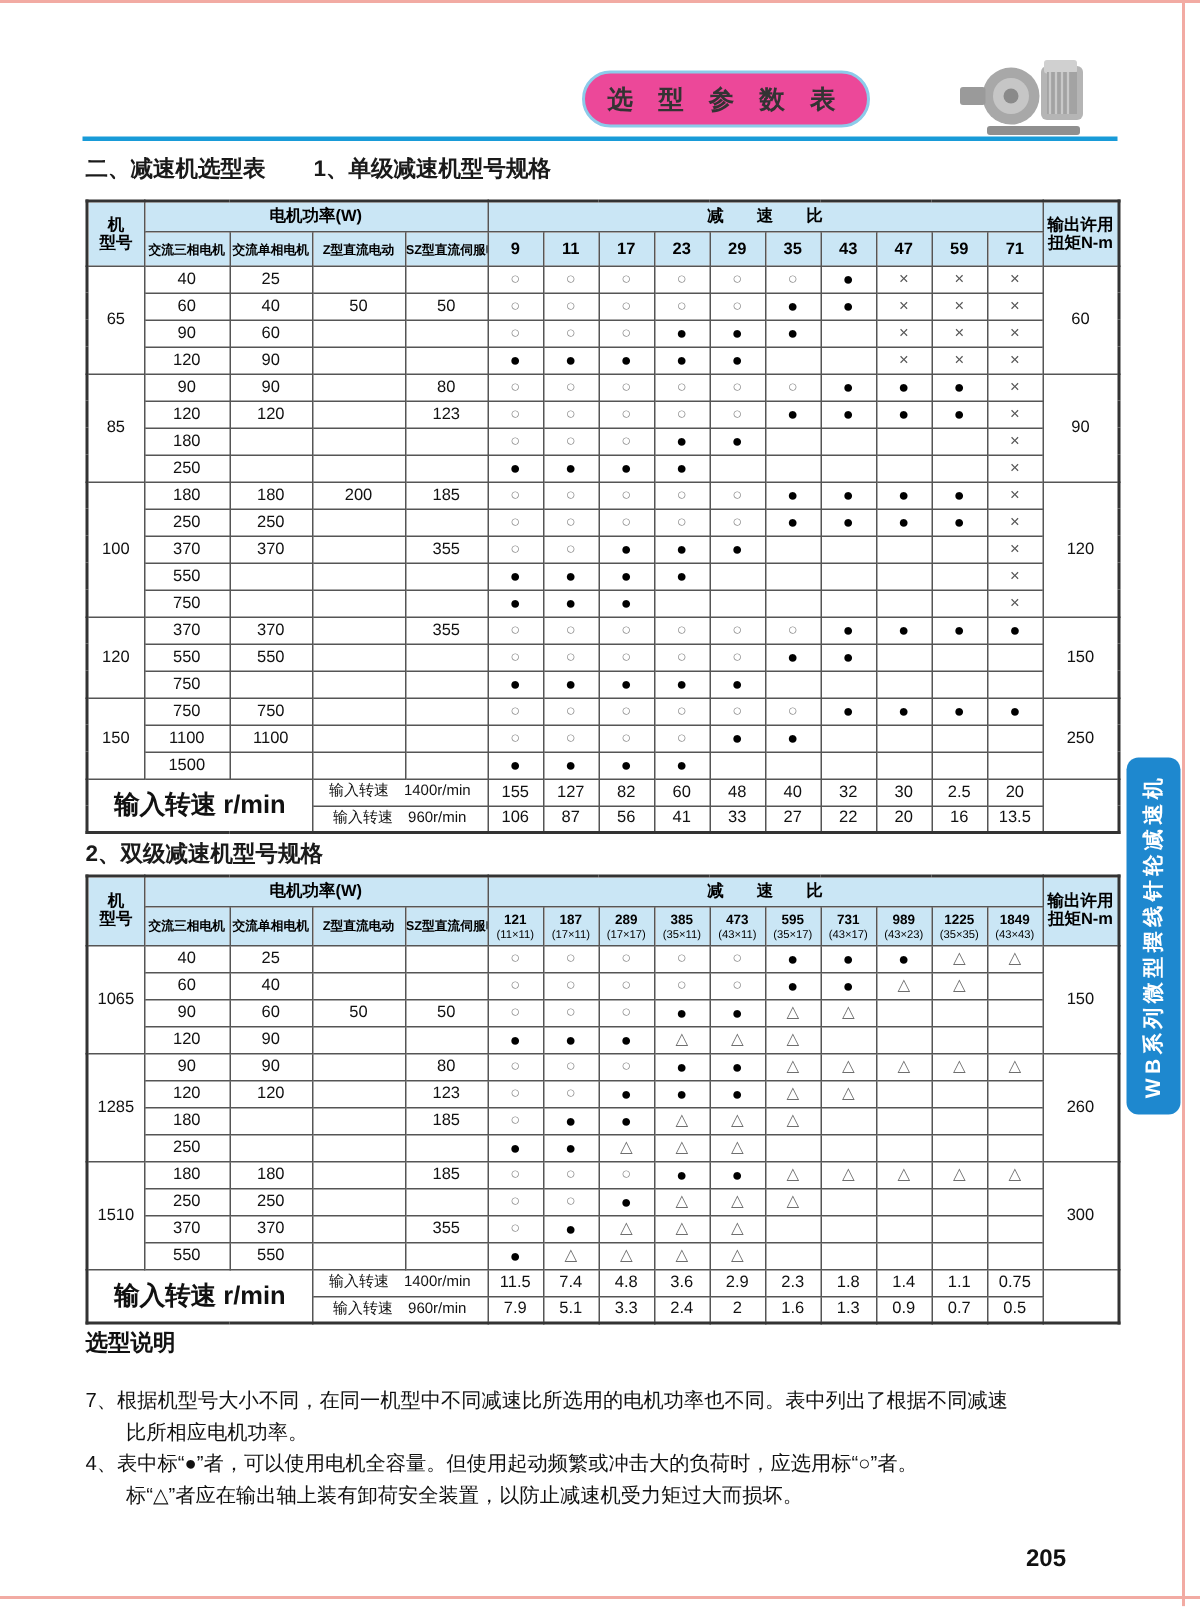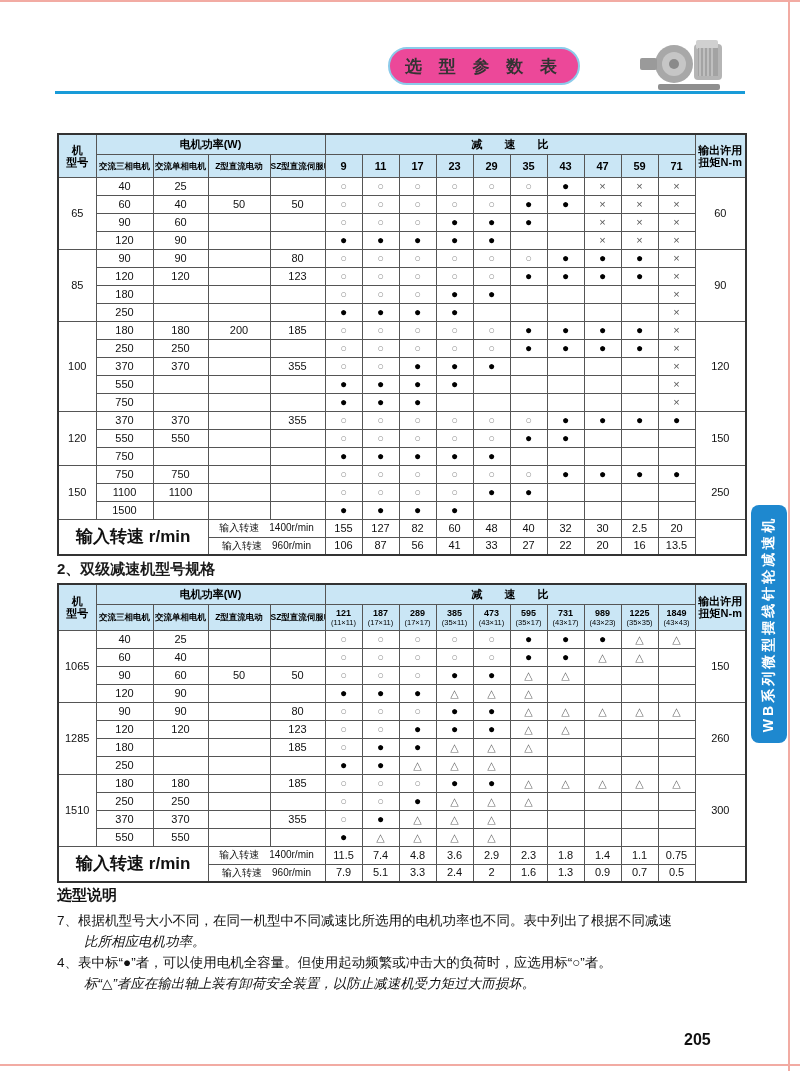--- a/index.html
+++ b/index.html
@@ -40,23 +40,23 @@
   td.flab{font-size:17px;font-weight:bold;}
   td.flab2{font-size:10px;font-weight:normal;}
   .sym{display:inline-block;line-height:1;}
   .sym-f{font-size:12px;color:#000;}
   .sym-o{font-size:11px;color:#8f8f8f;}
   .sym-x{font-size:11px;color:#555;}
   .sym-t{font-size:11px;color:#6e6e6e;}
 
   
   .notes{position:absolute;left:57px;top:886px;width:692px;}
-  .notes-title{font-size:15px;font-weight:bold;margin-bottom:5px;}
+  .notes-title{font-size:15px;font-weight:bold;margin-bottom:18px;}
   .note-line{font-size:13.5px;line-height:21px;color:#111;}
-  .note-cont{padding-left:27px;font-style:italic;}
+  .note-cont{padding-left:27px;}
 
   .page-num{position:absolute;left:684px;top:1031px;font-size:16px;font-weight:bold;color:#111;}
 
   
   .side-tab{position:absolute;left:751px;top:505px;width:36px;height:238px;background:#1e88cf;
             border-radius:8px;}
   .side-tab span{position:absolute;left:50%;top:50%;transform:translate(-50%,-50%) rotate(-90deg);
             white-space:nowrap;color:#fff;font-weight:bold;font-size:14px;letter-spacing:3px;}
 </style>
 </head>
@@ -84,20 +84,23 @@
       <line x1="76" y1="14" x2="76" y2="42" stroke="#c9c9c9" stroke-width="1.5"></line>
       <circle cx="38" cy="30" r="19" fill="#a8a8a8"></circle>
       <circle cx="38" cy="30" r="12" fill="#c6c6c6"></circle>
       <circle cx="38" cy="30" r="5" fill="#8a8a8a"></circle>
       <rect x="4" y="24" width="17" height="12" rx="2" fill="#9a9a9a"></rect>
     </svg>
   </div>
 
   <div class="blue-rule"></div>
 
+  <div class="sec-title title1">
+    <span>二、减速机选型表</span><span class="gap"></span><span>1、单级减速机型号规格</span>
+  </div>
 
   <div class="tbl-wrap t1">
     <table id="t1">
       <colgroup>
         <col style="width:38px">
           <col style="width:57px">
           <col style="width:55px">
           <col style="width:62px">
           <col style="width:55px">
         <col style="width:37px">

